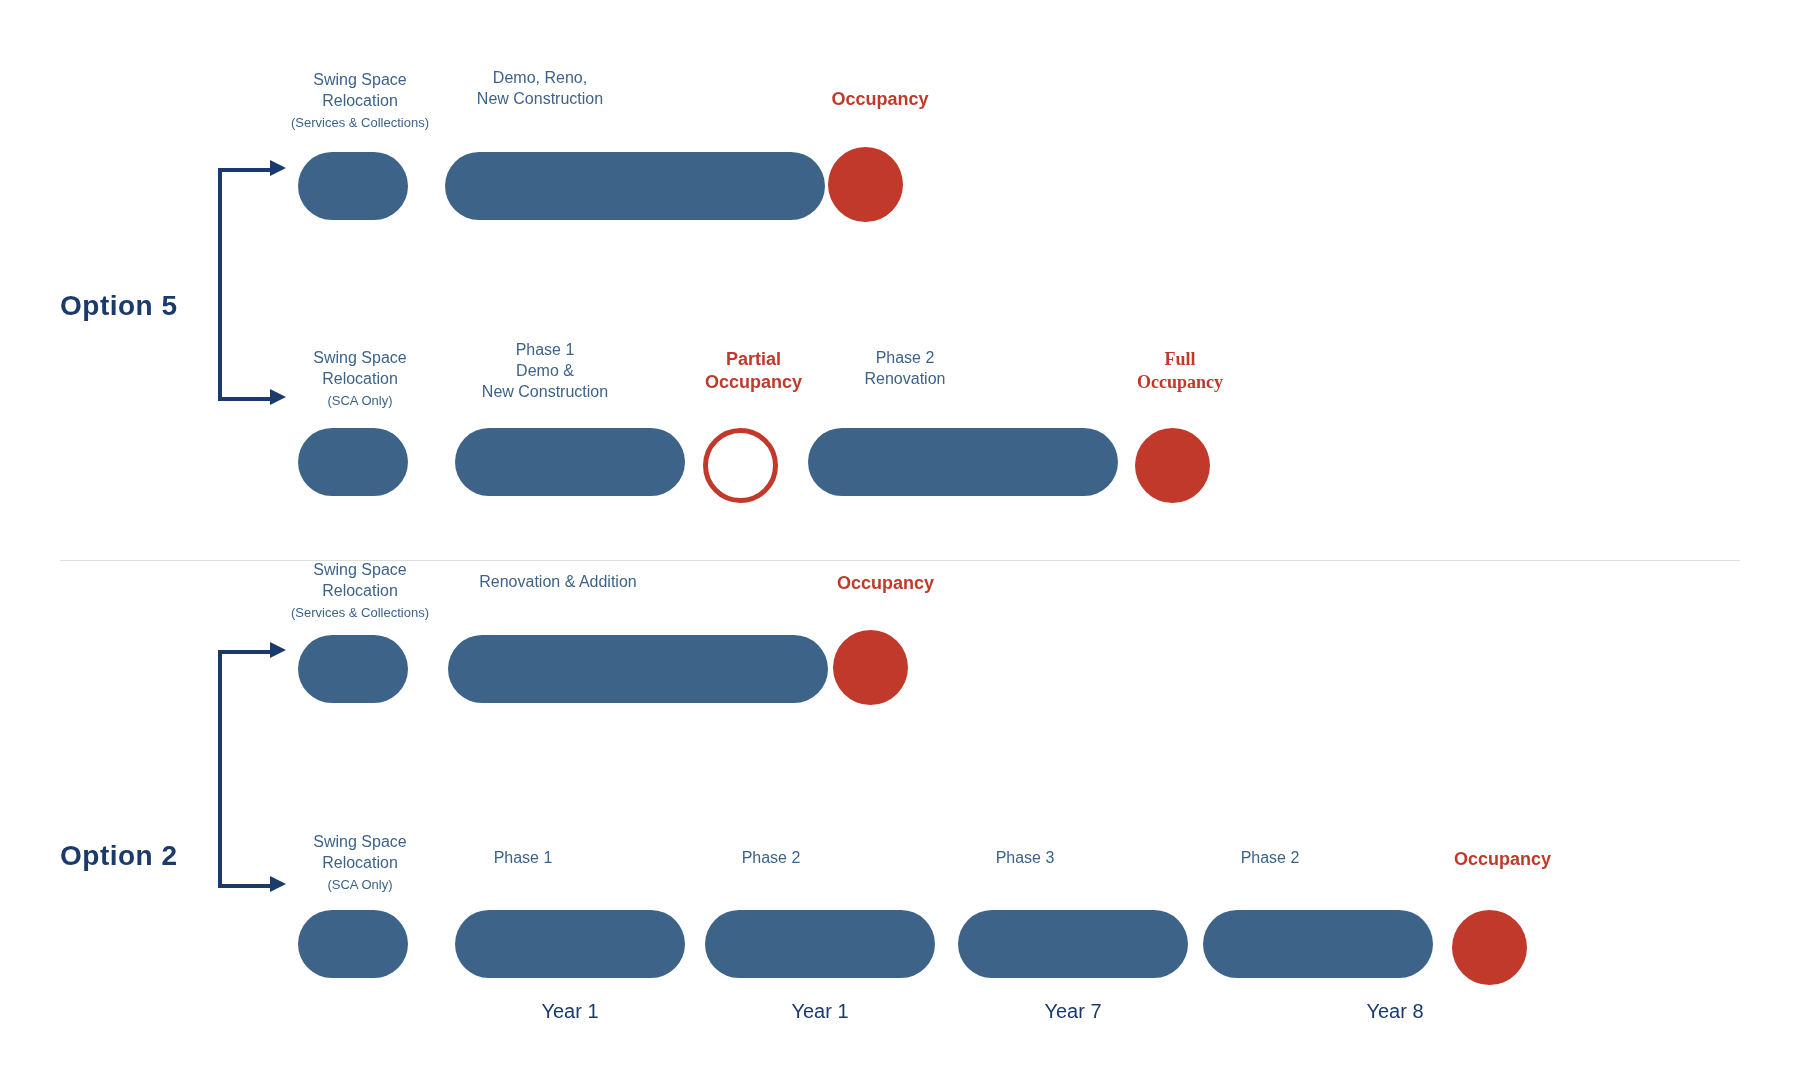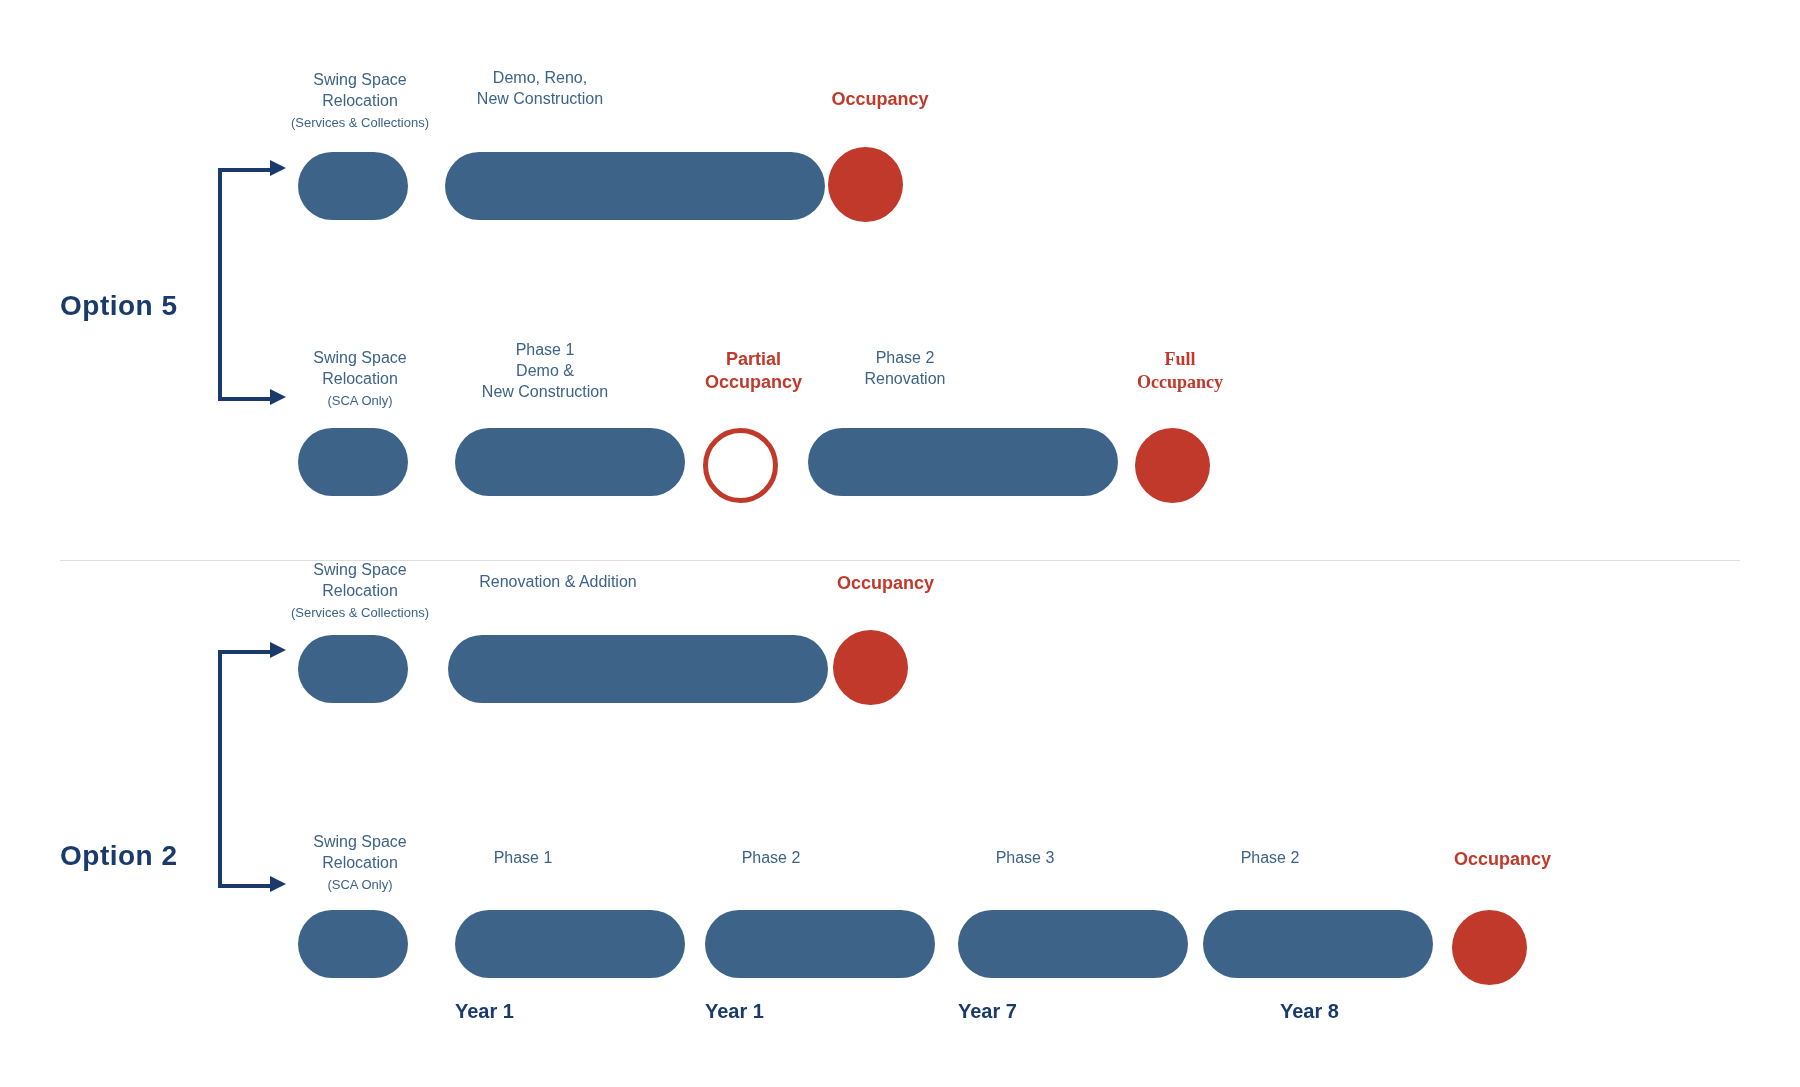--- a/index.html
+++ b/index.html
@@ -100,22 +100,23 @@
     .arrowhead-right {
       border-top: 8px solid transparent;
       border-bottom: 8px solid transparent;
       border-left: 16px solid #1a3a6b;
     }
 
     
     .year-label {
       position: absolute;
       font-size: 20px;
-      font-weight: 700;
+      font-weight: 400;
       color: #1a3a6b;
+      text-align: center;
     }
 
     
     .divider {
       position: absolute;
       border-top: 1px solid #dddddd;
     }
   </style>
 </head>
 <body>

